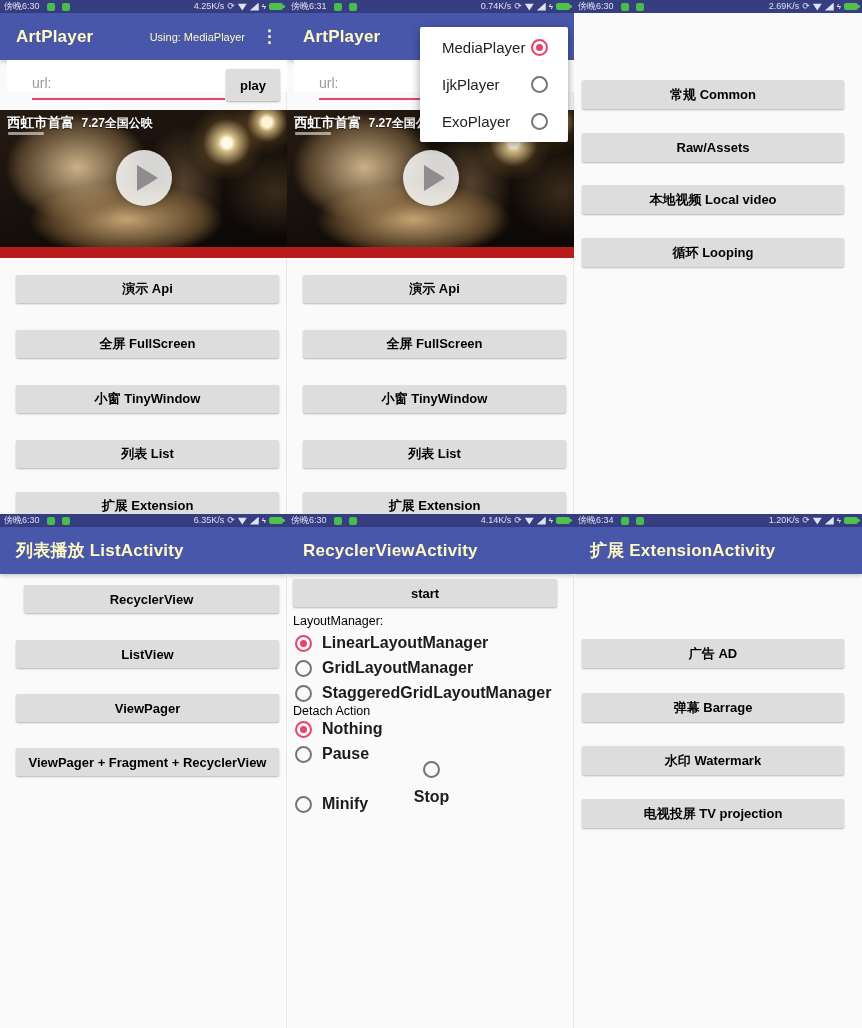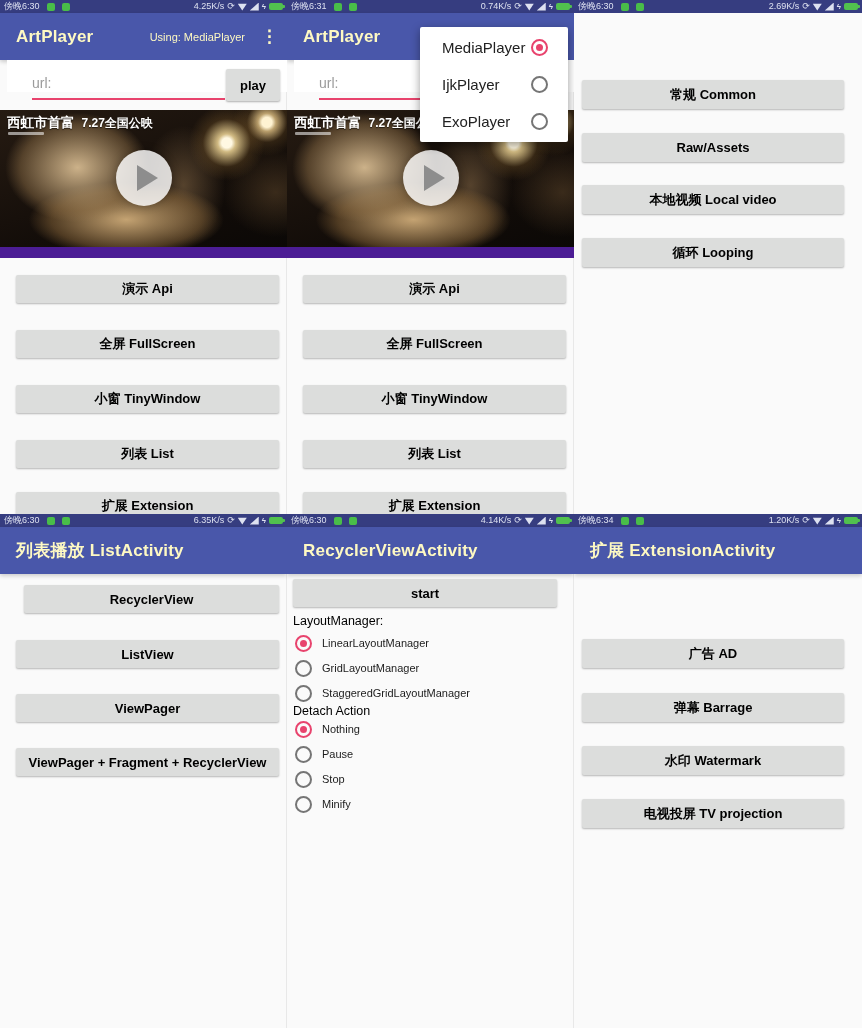--- a/index.html
+++ b/index.html
@@ -40,21 +40,21 @@
 
   
   .urlrow{position:absolute;top:60px;left:7px;right:0;height:32px;background:#fff;}
   .hint{position:absolute;left:25px;top:15px;font-size:14px;color:#9b9b9b;}
   .underline{position:absolute;left:25px;width:193px;top:38px;height:2px;background:var(--accent);}
   .playbtn{position:absolute;right:7px;top:9px;width:54px;height:32px;background:var(--btnbg);
            border:none;border-radius:2px;font-family:inherit;font-size:13px;font-weight:700;color:#000000;
            box-shadow:0 1px 2px rgba(0,0,0,.3);}
 
   
-  .video{position:absolute;top:110px;left:0;right:0;height:148px;background:#4c1d95;}
+  .video{position:absolute;top:110px;left:0;right:0;height:148px;background:#b91c1c;}
   .scene{position:absolute;left:0;right:0;top:0;bottom:11px;
     background:
       radial-gradient(circle at 79% 24%, #fff8e2 0 5px, rgba(255,228,160,.8) 9px, rgba(130,95,45,.3) 24px, transparent 38px),
       radial-gradient(circle at 93% 9%, #fff3d2 0 5px, rgba(255,220,150,.7) 9px, rgba(130,95,45,.25) 20px, transparent 34px),
       radial-gradient(ellipse 95px 72px at 27% 42%, rgba(219,191,148,.92), rgba(150,118,76,.45) 60%, transparent 76%),
       radial-gradient(ellipse 125px 48px at 44% 80%, rgba(206,171,120,.95), rgba(140,105,60,.5) 60%, transparent 78%),
       radial-gradient(ellipse 60px 85px at 64% 55%, rgba(165,130,88,.45), transparent 70%),
       radial-gradient(ellipse 70px 60px at 96% 60%, rgba(120,90,55,.4), transparent 75%),
       linear-gradient(160deg,#261b12,#130d09 60%,#0b0806);
   }
@@ -81,21 +81,21 @@
 
   
   .radio{box-sizing:border-box;width:17px;height:17px;border:2px solid #757575;border-radius:50%;
          position:relative;flex:none;background:transparent;}
   .radio.checked{border-color:var(--accent);}
   .radio.checked::after{content:"";position:absolute;inset:3px;background:var(--accent);border-radius:50%;}
 
   
   .glabel{position:absolute;left:6px;font-size:12.5px;color:#000000;}
   .rrow{position:absolute;left:8px;right:6px;height:24px;display:flex;align-items:center;gap:10px;
-        font-size:11px;color:#1c1c1c;}
+        font-size:16px;color:#1c1c1c;font-weight:bold;}
 </style>
 </head>
 <body>
 
 <div class="sheet">
 
   <section class="tile" style="left:0;top:0;">
     <div class="statusbar">
       <span>傍晚6:30</span>
       <span class="napp"></span>
@@ -267,21 +267,21 @@
 
     <span class="glabel" style="top:190px;">Detach Action</span>
     <div class="rrow" style="top:203px;">
       <span class="radio checked"></span>
       <span>Nothing</span>
     </div>
     <div class="rrow" style="top:228px;">
       <span class="radio"></span>
       <span>Pause</span>
     </div>
-    <div class="rrow" style="top:253px;">
+    <div class="rrow" style="top:247px;flex-direction:column;">
       <span class="radio"></span>
       <span>Stop</span>
     </div>
     <div class="rrow" style="top:278px;">
       <span class="radio"></span>
       <span>Minify</span>
     </div>
   </section>
 
   <section class="tile colR" style="left:574px;top:514px;">

